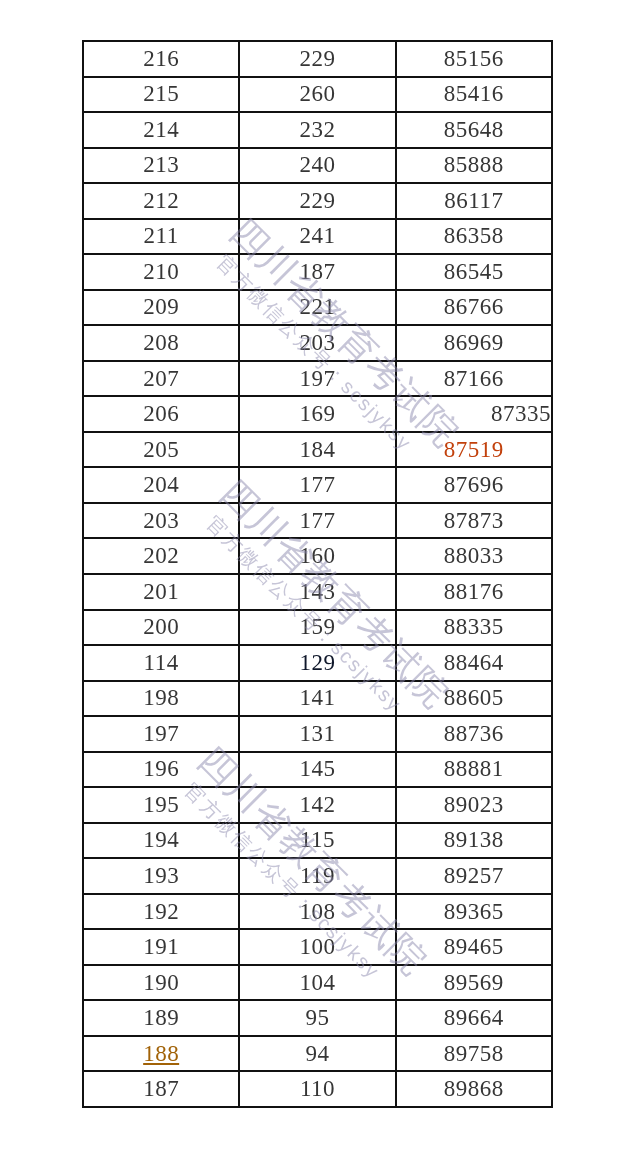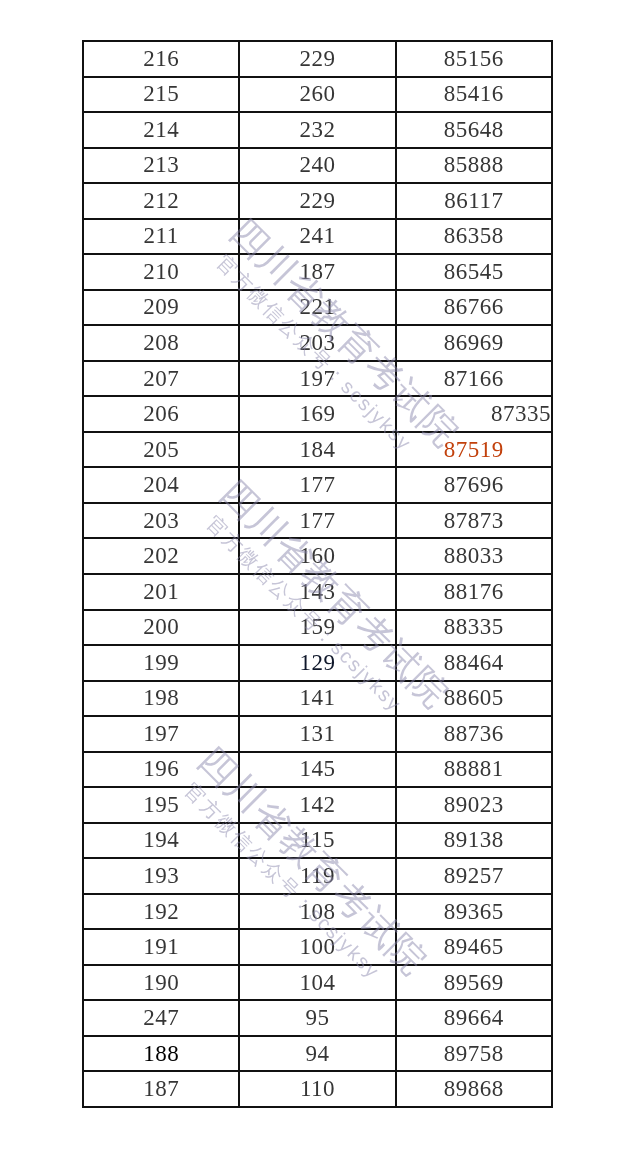--- a/index.html
+++ b/index.html
@@ -148,21 +148,21 @@
           <td style="color: rgb(54, 54, 54); border-color: rgb(17, 17, 17);">201</td>
           <td style="color: rgb(54, 54, 54); border-color: rgb(17, 17, 17);">143</td>
           <td style="color: rgb(54, 54, 54); border-color: rgb(17, 17, 17);">88176</td>
         </tr>
         <tr>
           <td style="color: rgb(54, 54, 54); border-color: rgb(17, 17, 17);">200</td>
           <td style="color: rgb(54, 54, 54); border-color: rgb(17, 17, 17);">159</td>
           <td style="color: rgb(54, 54, 54); border-color: rgb(17, 17, 17);">88335</td>
         </tr>
         <tr>
-          <td style="color: rgb(54, 54, 54); border-color: rgb(17, 17, 17);">199</td>
+          <td style="color: rgb(54, 54, 54); border-color: rgb(17, 17, 17);">114</td>
           <td style="color: #0f172a; border-color: rgb(17, 17, 17);">129</td>
           <td style="color: rgb(54, 54, 54); border-color: rgb(17, 17, 17);">88464</td>
         </tr>
         <tr>
           <td style="color: rgb(54, 54, 54); border-color: rgb(17, 17, 17);">198</td>
           <td style="color: rgb(54, 54, 54); border-color: rgb(17, 17, 17);">141</td>
           <td style="color: rgb(54, 54, 54); border-color: rgb(17, 17, 17);">88605</td>
         </tr>
         <tr>
           <td style="color: rgb(54, 54, 54); border-color: rgb(17, 17, 17);">197</td>
@@ -198,26 +198,26 @@
           <td style="color: rgb(54, 54, 54); border-color: rgb(17, 17, 17);">191</td>
           <td style="color: rgb(54, 54, 54); border-color: rgb(17, 17, 17);">100</td>
           <td style="color: rgb(54, 54, 54); border-color: rgb(17, 17, 17);">89465</td>
         </tr>
         <tr>
           <td style="color: rgb(54, 54, 54); border-color: rgb(17, 17, 17);">190</td>
           <td style="color: rgb(54, 54, 54); border-color: rgb(17, 17, 17);">104</td>
           <td style="color: rgb(54, 54, 54); border-color: rgb(17, 17, 17);">89569</td>
         </tr>
         <tr>
-          <td style="color: rgb(54, 54, 54); border-color: rgb(17, 17, 17);">247</td>
+          <td style="color: rgb(54, 54, 54); border-color: rgb(17, 17, 17);">189</td>
           <td style="color: rgb(54, 54, 54); border-color: rgb(17, 17, 17);">95</td>
           <td style="color: rgb(54, 54, 54); border-color: rgb(17, 17, 17);">89664</td>
         </tr>
         <tr>
-          <td style="color: #000000; border-color: rgb(17, 17, 17);">188</td>
+          <td style="color: #a16207; border-color: rgb(17, 17, 17); text-decoration: underline;">188</td>
           <td style="color: rgb(54, 54, 54); border-color: rgb(17, 17, 17);">94</td>
           <td style="color: rgb(54, 54, 54); border-color: rgb(17, 17, 17);">89758</td>
         </tr>
         <tr>
           <td style="color: rgb(54, 54, 54); border-color: rgb(17, 17, 17);">187</td>
           <td style="color: rgb(54, 54, 54); border-color: rgb(17, 17, 17);">110</td>
           <td style="color: rgb(54, 54, 54); border-color: rgb(17, 17, 17);">89868</td>
         </tr>
       </tbody>
   </table>

